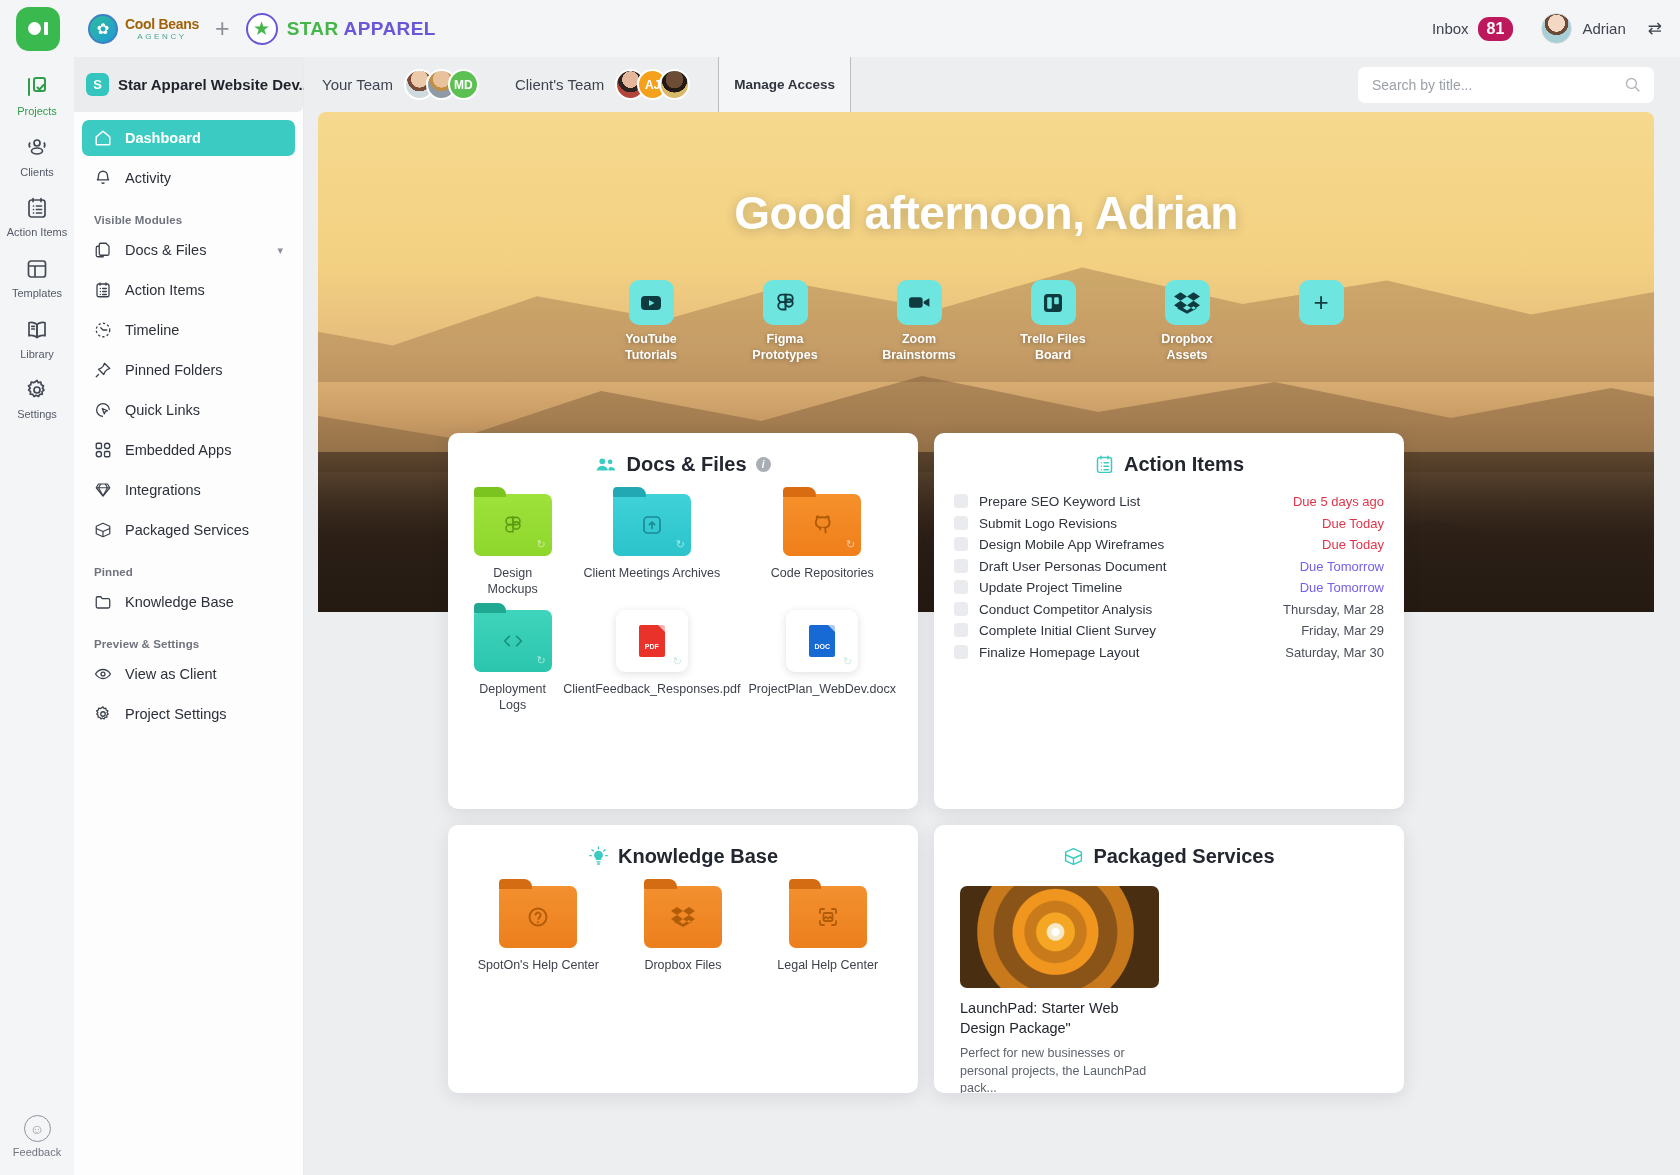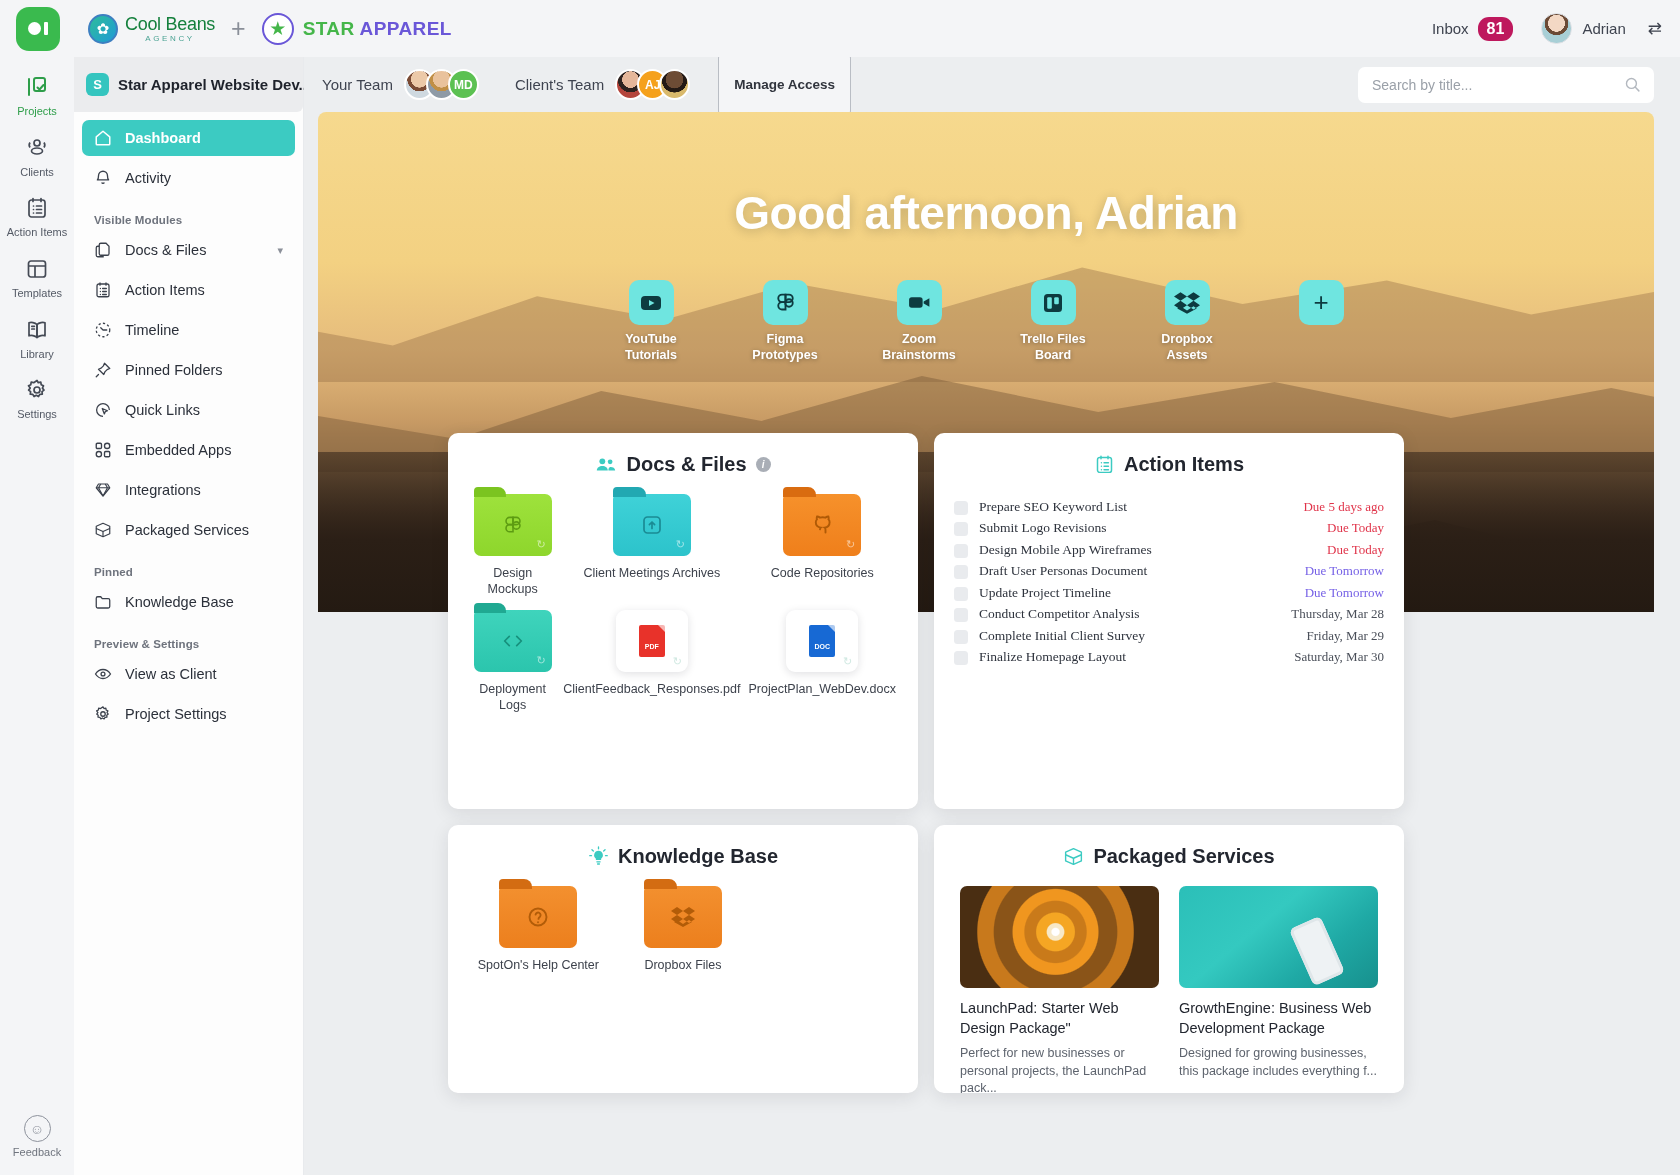--- a/index.html
+++ b/index.html
@@ -25,21 +25,21 @@
   .app-logo .bang { width: 4px; height: 13px; background: #fff; margin-left: 3px; border-radius: 1px;}
   .brandgroup { display: flex; align-items: center; margin-left: 28px; }
   .cb-circle {
     width: 30px; height: 30px; border-radius: 50%;
     background: linear-gradient(135deg,#2ebd9b,#1f9ad6);
     border: 2px solid #3d7fc1;
     display: flex; align-items: center; justify-content: center;
     font-size: 15px; color: #fff; flex-shrink: 0;
   }
   .cb-text { margin-left: 7px; line-height: 1; }
-  .cb-name { font-size: 18px; font-weight: normal; color: #15803d; letter-spacing: -0.3px;}
+  .cb-name { font-size: 14px; font-weight: bold; color: #a16207; letter-spacing: -0.3px;}
   .cb-sub { font-size: 8px; color: #4aa393; letter-spacing: 2.6px; text-align:center; margin-top:2px;}
   .plus-sep { font-size: 25px; color: #8a8f99; margin: 0 16px; font-weight: 300; }
   .sa-circle {
     width: 32px; height: 32px; border-radius: 50%;
     border: 2.5px solid #6a57d8; display: flex; align-items: center; justify-content: center;
     color: #45b64a; font-size: 19px; background:#fff; flex-shrink:0;
   }
   .sa-text { margin-left: 9px; font-size: 19px; font-weight: bold; letter-spacing: .4px; }
   .sa-star { color: #45b64a; }
   .sa-app { color: #6a57d8; }
@@ -243,21 +243,21 @@
   .doc-ic { width: 26px; height: 32px; border-radius: 2px; display:flex;align-items:flex-end;justify-content:center;
             font-size: 7px; font-weight: bold; color: #fff; padding-bottom:7px; position:relative; }
   .doc-pdf { background: #e8322a; }
   .doc-doc { background: #1769d4; }
   .doc-ic::after { content:''; position:absolute; top:0; right:0; border-width: 0 7px 7px 0;
                    border-style: solid; border-color: transparent rgba(255,255,255,.65) transparent transparent; }
   .flabel { font-size: 12.5px; color: #3d424c; margin-top: 9px; line-height: 1.3; padding: 0 4px; }
 
   
   .ai-list { padding: 0 2px; }
-  .ai-row { display: flex; align-items: flex-end; height: 20.5px; margin-bottom: 1px; font-family: Liberation Serif, serif; }
+  .ai-row { display: flex; align-items: flex-start; height: 20.5px; margin-bottom: 1px; }
   .ai-cb {
     width: 14px; height: 14px; border-radius: 3.5px; background: #e9ebee; flex-shrink: 0;
     cursor: pointer;
   }
   .ai-tx { font-size: 13.5px; color: #2e333d; margin-left: 11px; }
   .ai-due { margin-left: auto; font-size: 13px; }
   .due-red { color: #e0344a; }
   .due-pur { color: #7560e6; }
   .due-gry { color: #4a4f59; }
 
@@ -818,20 +818,32 @@
           <div class="folder f-orange2">
             <span class="glyph">
               <svg width="24" height="22" viewBox="0 0 24 22" fill="#b25c08">
                   <path d="M6 1l6 4-6 4-6-4 6-4zM18 1l6 4-6 4-6-4 6-4zM0 13l6-4 6 4-6 4-6-4zM24 13l-6-4-6 4 6 4 6-4zM12 18l6-4 3 2-9 5-9-5 3-2 6 4z"></path>
                 </svg>
             </span>
           </div>
           <div class="flabel">Dropbox Files</div>
         </div>
 
+        <div class="fitem">
+          <div class="folder f-orange2">
+            <span class="glyph">
+              <svg width="24" height="24" viewBox="0 0 24 24" fill="none" stroke="#b25c08" stroke-width="1.8" stroke-linecap="round">
+                  <path d="M4 8V5.5A1.5 1.5 0 015.5 4H8M16 4h2.5A1.5 1.5 0 0120 5.5V8M20 16v2.5a1.5 1.5 0 01-1.5 1.5H16M8 20H5.5A1.5 1.5 0 014 18.5V16"></path>
+                  <rect x="7.5" y="8" width="9" height="8" rx="1.2"></rect>
+                  <path d="M7.5 14l2.5-2 2 1.6 2-1.8 2.5 2.2"></path>
+                </svg>
+            </span>
+          </div>
+          <div class="flabel">Legal Help Center</div>
+        </div>
       </div>
     </div>
 
     <div class="card card-ps">
       <div class="card-title">
         <span class="ct-ic">
           <svg width="21" height="21" viewBox="0 0 24 24" fill="none" stroke="currentColor" stroke-width="1.6" stroke-linejoin="round">
               <path d="M12 3l9 4v3l-9 4-9-4V7l9-4z"></path>
               <path d="M3 10v7l9 4 9-4v-7"></path>
               <path d="M12 14v7"></path>
@@ -839,22 +851,17 @@
         </span>
         <span>Packaged Services</span>
       </div>
 
       <div class="ps-grid">
         <div>
           <div class="ps-img ps-1"></div>
           <div class="ps-title">LaunchPad: Starter Web Design Package"</div>
           <div class="ps-desc">Perfect for new businesses or personal projects, the LaunchPad pack...</div>
         </div>
-        <div>
-          <div class="ps-img ps-2"></div>
-          <div class="ps-title">GrowthEngine: Business Web Development Package</div>
-          <div class="ps-desc">Designed for growing businesses, this package includes everything f...</div>
-        </div>
       </div>
     </div>
 
   </div>
 </div>
 
 </body></html>

